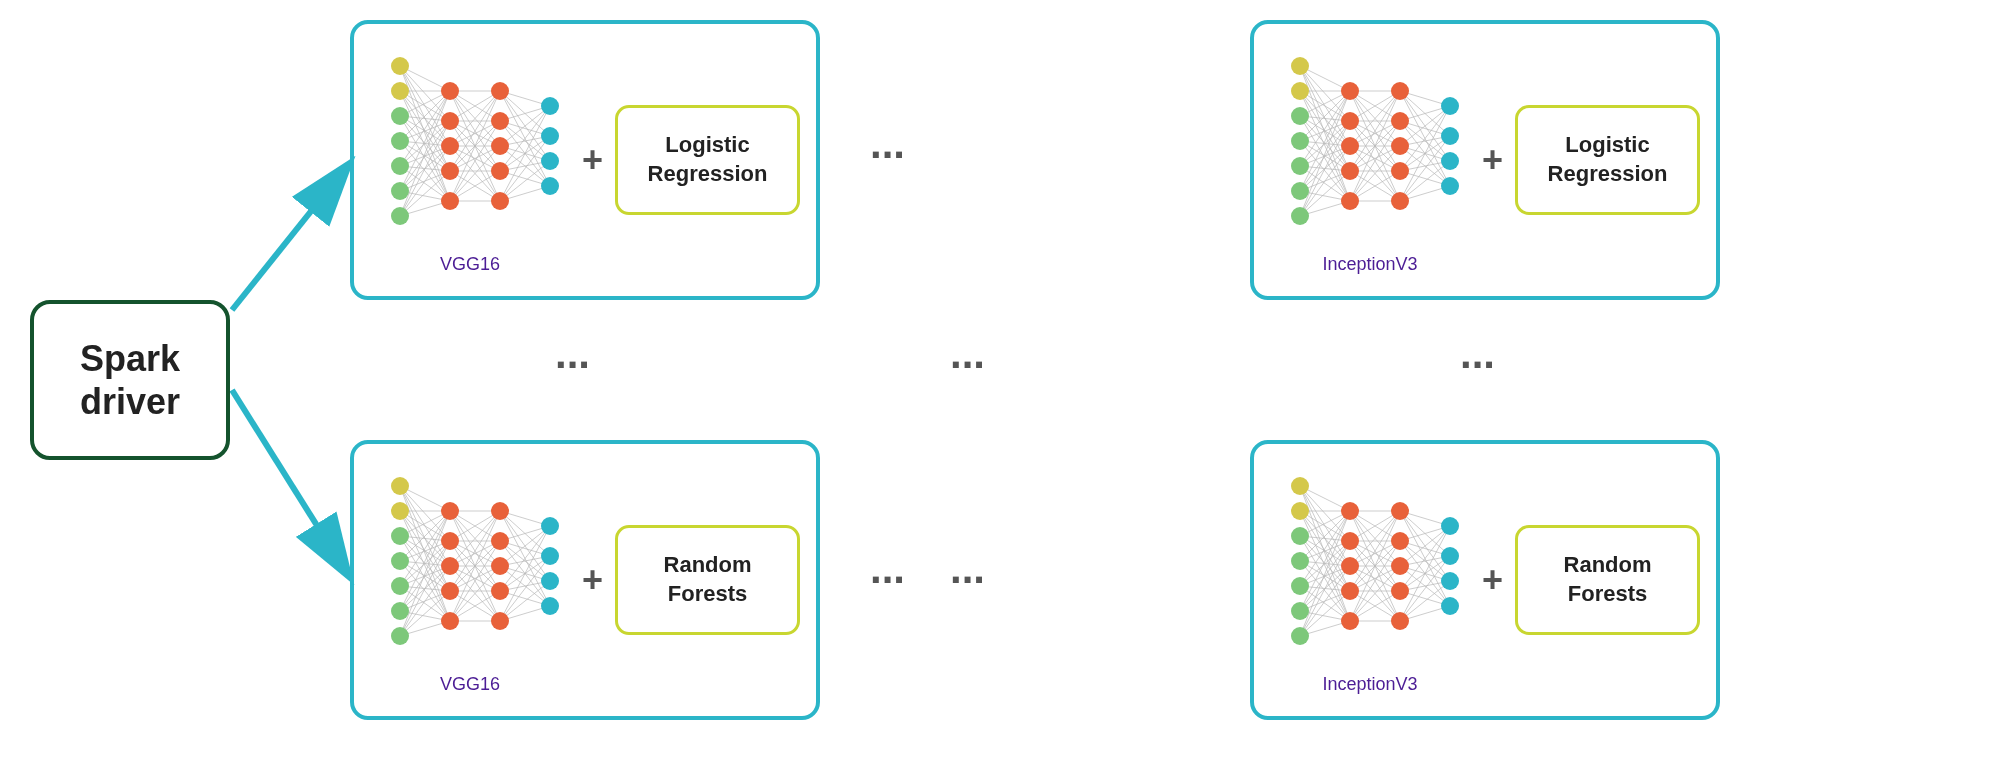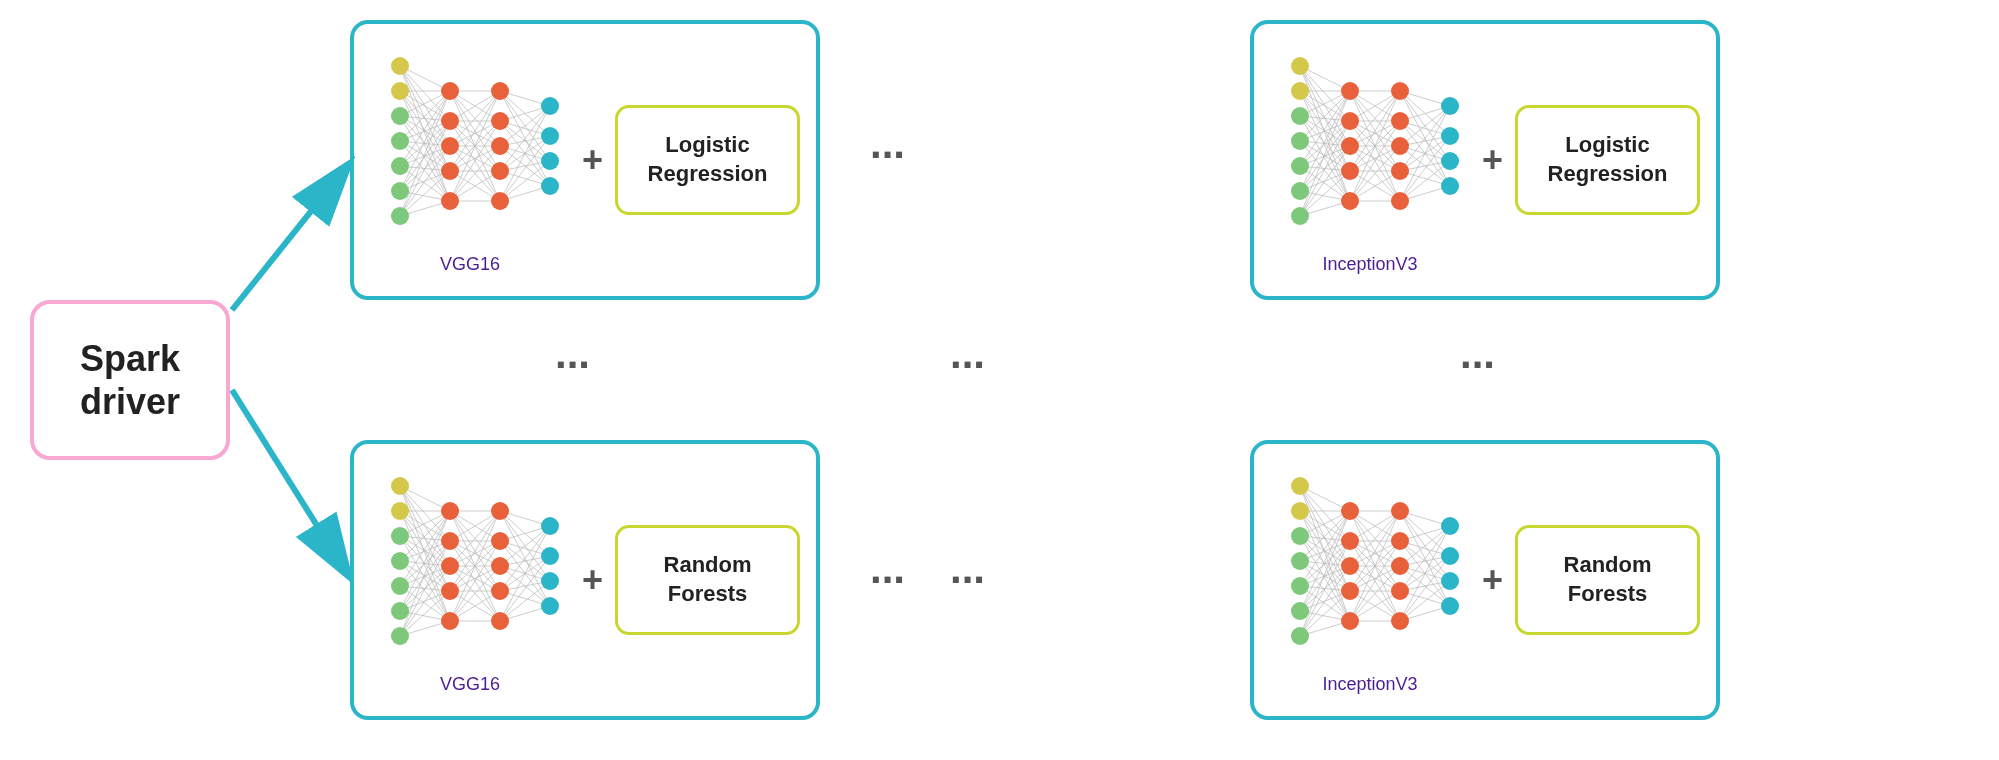--- a/index.html
+++ b/index.html
@@ -21,21 +21,21 @@
     }
 
     
     .spark-driver {
       position: absolute;
       left: 30px;
       top: 50%;
       transform: translateY(-50%);
       width: 200px;
       height: 160px;
-      border: 4px solid #f9a8d4;
+      border: 4px solid #14532d;
       border-radius: 20px;
       display: flex;
       align-items: center;
       justify-content: center;
       text-align: center;
       background: white;
       z-index: 10;
     }
 
     .spark-driver-text {

